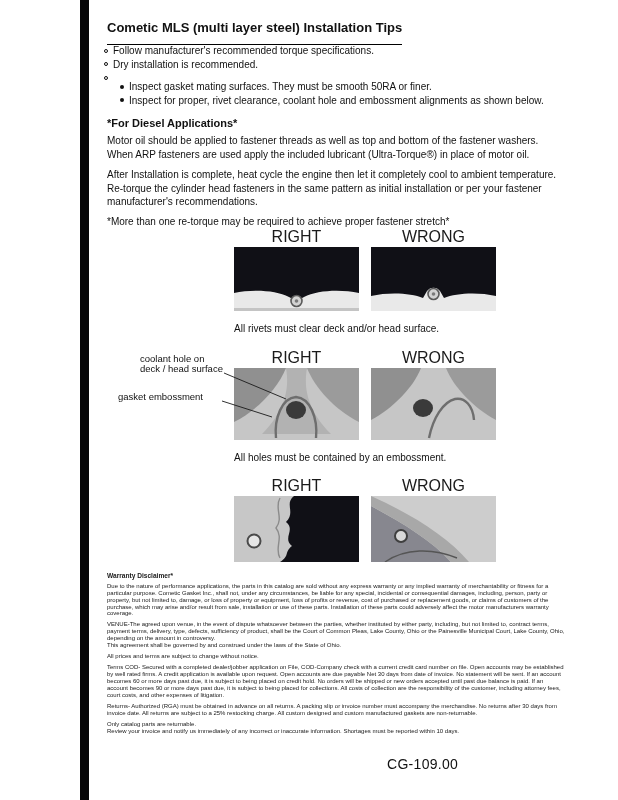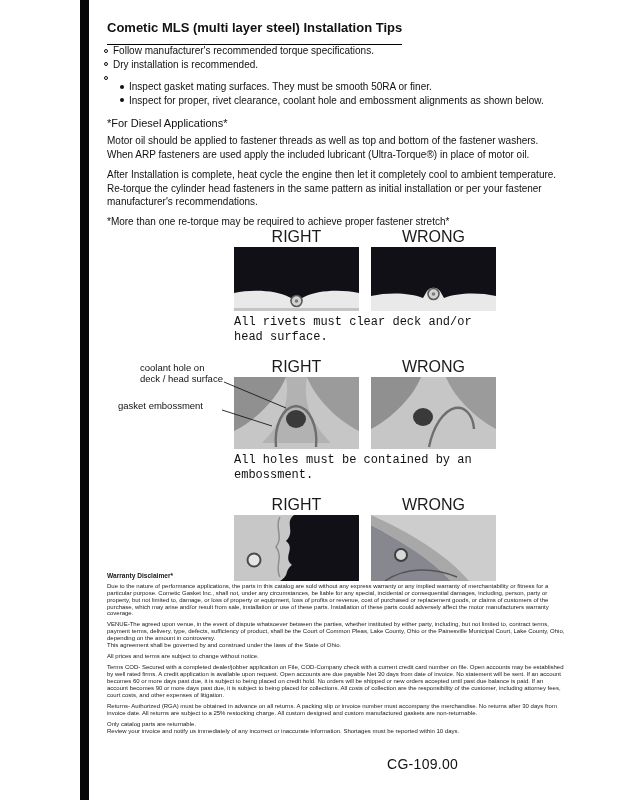--- a/index.html
+++ b/index.html
@@ -11,33 +11,33 @@
 
   .title { left:107px; top:20px; font-size:13px; font-weight:bold;
            border-bottom:1.5px solid #000; padding-bottom:9px; display:inline-block; }
 
   .bullets { left:104px; top:45px; width:466px; list-style:none; font-size:10px; line-height:1.28; }
   .bullets li { display:flex; align-items:flex-start; margin-bottom:1px; }
   .dot-open { width:4px; height:4px; border:1px solid #111; border-radius:50%; margin:3.5px 5px 0 0; flex:0 0 auto; }
   .bullets li.sub { margin-left:16px; }
   .dot-fill { width:4px; height:4px; background:#111; border-radius:50%; margin:3.5px 5px 0 0; flex:0 0 auto; }
 
-  .diesel-heading { left:107px; top:117px; font-size:11px; font-weight:normal; }
+  .diesel-heading { left:107px; top:117px; font-size:11px; font-weight:bold; }
   .para { left:107px; width:458px; font-size:10px; line-height:1.36; }
   #p1 { top:134px; }
   #p2 { top:168px; }
   #p3 { top:215px; }
 
   .diagrams { left:234px; top:228px; width:262px; }
   .diag-row { margin-bottom:13px; }
   .diag-headers { display:flex; gap:12px; }
   .diag-headers span { width:125px; text-align:center; font-size:16px; color:#1a1a1a; }
   .diag-imgs { display:flex; gap:12px; margin-top:1px; }
   .diag-imgs svg { display:block; }
-  .diag-caption { font-size:12px; margin-top:4px; line-height:1.25; max-width:250px;font-family:Liberation Mono, monospace; }
+  .diag-caption { font-size:10px; margin-top:12px; line-height:1.25; max-width:250px; }
   .row2 { position:relative; }
   .ann { position:absolute; font-size:9.5px; line-height:1.15; color:#111; }
   .ann-coolant { left:-94px; top:5px; width:92px; }
   .ann-emboss  { left:-116px; top:43px; width:104px; }
   .ann-lines { position:absolute; left:-120px; top:0; pointer-events:none; }
   .pre { white-space:pre-line; }
 
   .disclaimer { left:107px; top:572px; width:458px; font-size:6px; line-height:1.16; color:#1a1a1a; }
   .disclaimer h2 { font-size:6.6px; font-weight:bold; margin-bottom:3px; }
   .disclaimer p { margin-bottom:4px; white-space:pre-line; }

